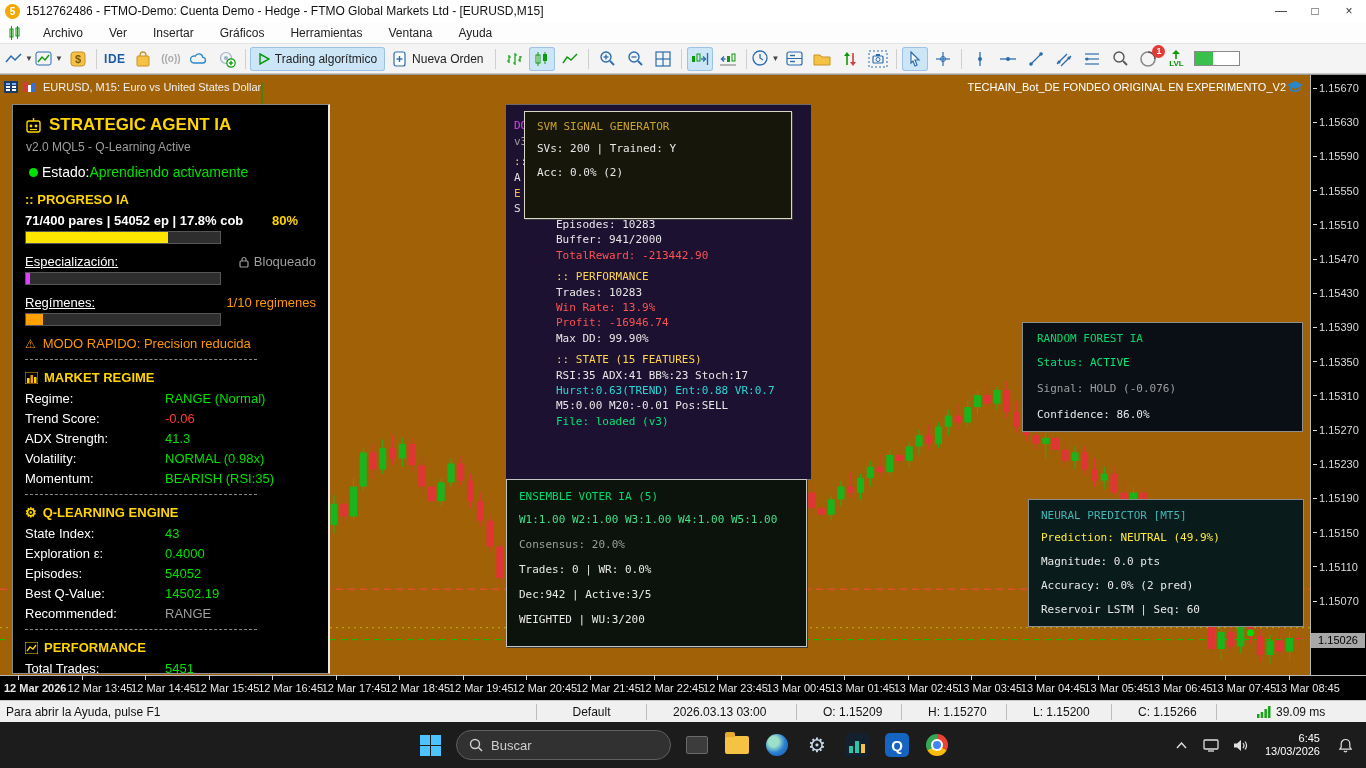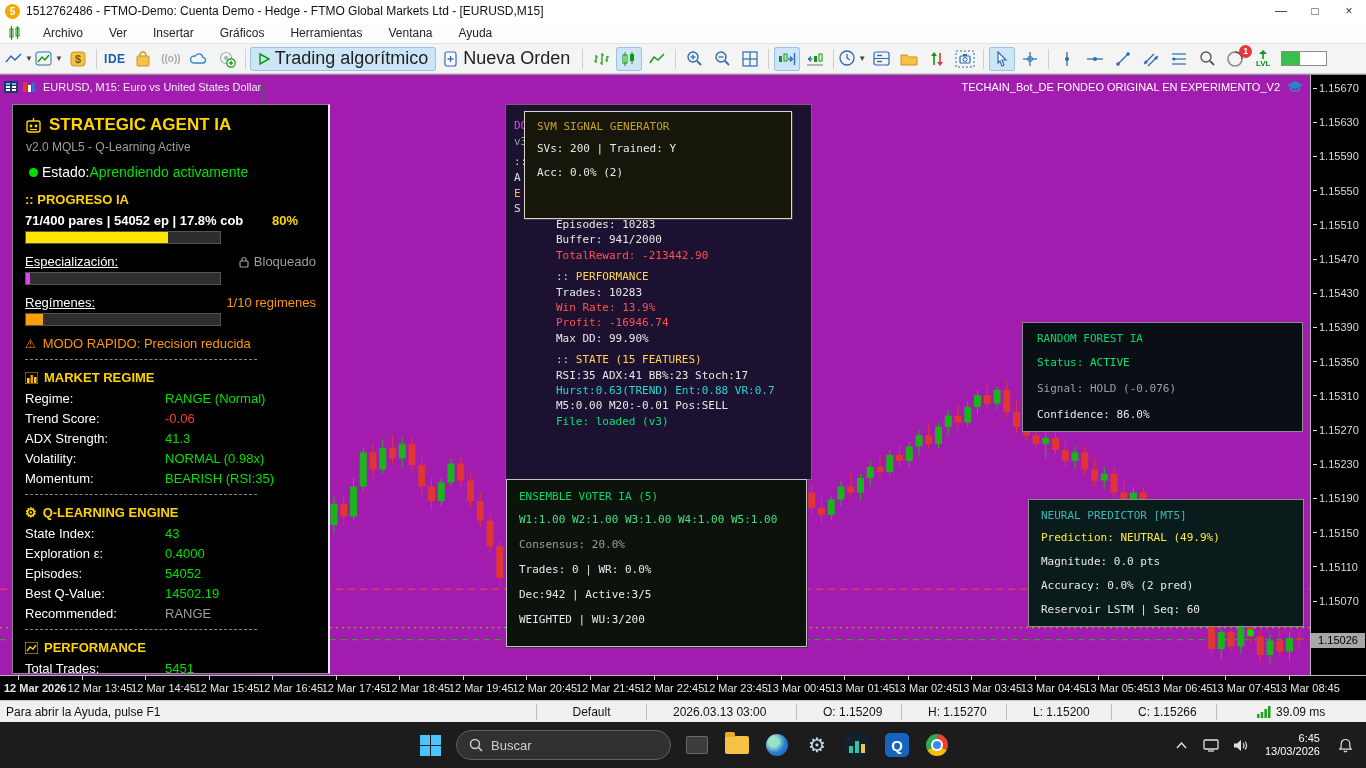--- a/index.html
+++ b/index.html
@@ -18,36 +18,36 @@
   .menubar { height:22px; background:#fdfdfd; border-bottom:1px solid #e3e3e3; display:flex; align-items:center; font-size:12px; color:#222; flex:0 0 auto;}
   .menu-logo { margin:0 8px 0 8px; display:flex; }
   .menu-item { padding:0 13px; height:100%; display:flex; align-items:center; cursor:default;}
 
   
   .toolbar { height:30px; background:#f4f4f4; border-bottom:1px solid #c9c9c9; display:flex; align-items:center; padding:0 4px; flex:0 0 auto;}
   .tb-sep { width:1px; height:20px; background:#cfcfcf; margin:0 4px; flex:0 0 auto;}
   .tbtn { height:24px; min-width:26px; display:flex; align-items:center; justify-content:center; border-radius:3px; margin:0 1px; position:relative;}
   .tbtn.sel { background:#cde6f7; box-shadow:0 0 0 1px #9cc3e5 inset;}
   .tb-caret { font-size:8px; color:#444; margin-left:2px;}
-  .tb-text-btn { height:24px; display:flex; align-items:center; gap:5px; padding:0 8px; font-size:18px; color:#222; border-radius:3px;}
+  .tb-text-btn { height:24px; display:flex; align-items:center; gap:5px; padding:0 8px; font-size:12px; color:#222; border-radius:3px;}
   .tb-text-btn.sel { background:#cde6f7; box-shadow:0 0 0 1px #9cc3e5 inset;}
   .ide-label { color:#1a5ba6; font-weight:bold; font-size:12px; letter-spacing:0.5px;}
   .sig-label { color:#aaa; font-size:10px; font-weight:bold;}
   .badge { position:absolute; top:-2px; right:-4px; background:#e53935; color:#fff; border-radius:8px; font-size:9px; min-width:13px; height:13px; display:flex; align-items:center; justify-content:center; font-weight:bold;}
   .lvl-ico { display:flex; flex-direction:column; align-items:center; line-height:8px;}
   .lvl-ico span { color:#0a8f0a; font-size:8px; font-weight:bold;}
   .tb-progress { width:46px; height:15px; border:1px solid #8a8a8a; background:#fff; margin-left:4px; display:flex;}
   .tb-progress > div { width:40%; background:#39c04a;}
 
   
-  .chart { position:relative; flex:1 1 auto; background:#a21caf; border-top:1px solid #9a9a9a; overflow:hidden;}
+  .chart { position:relative; flex:1 1 auto; background:#a16207; border-top:1px solid #9a9a9a; overflow:hidden;}
   .chart-header { position:absolute; top:2px; left:0; right:58px; height:20px; display:flex; align-items:center; color:#f0f0f0; font-size:11px; z-index:6; padding:0 4px;}
   .ch-icons { display:flex; gap:4px; margin-right:7px;}
   .ch-sym { white-space:nowrap;}
-  .ch-right { margin-left:auto; display:flex; align-items:center; gap:6px; white-space:nowrap; color:#fff;}
+  .ch-right { margin-left:auto; display:flex; align-items:center; gap:0; white-space:nowrap; color:#fff;}
   #chart-canvas { position:absolute; inset:0; z-index:1;}
 
   .paxis { position:absolute; top:0; right:0; width:56px; bottom:25px; background:#000; border-left:1px solid #b8b8b8; z-index:5;}
   .paxis-label { position:absolute; left:2px; right:2px; color:#dcdcdc; font-size:11px; display:flex; align-items:center;text-align:center;}
   .paxis-label i { width:4px; height:1px; background:#dcdcdc; margin-right:2px; font-style:normal;}
   .price-tag { position:absolute; right:1px; width:54px; height:15px; background:#a8a8a8; color:#000; font-size:11px; text-align:center; line-height:15px; z-index:6;}
 
   .taxis { position:absolute; left:0; right:0; bottom:0; height:25px; background:#000; border-top:1px solid #b8b8b8; z-index:7;}
   .taxis-label { position:absolute; top:6px; color:#e8e8e8; font-size:11px; white-space:nowrap;}
   .taxis-label.first { font-weight:bold;}

